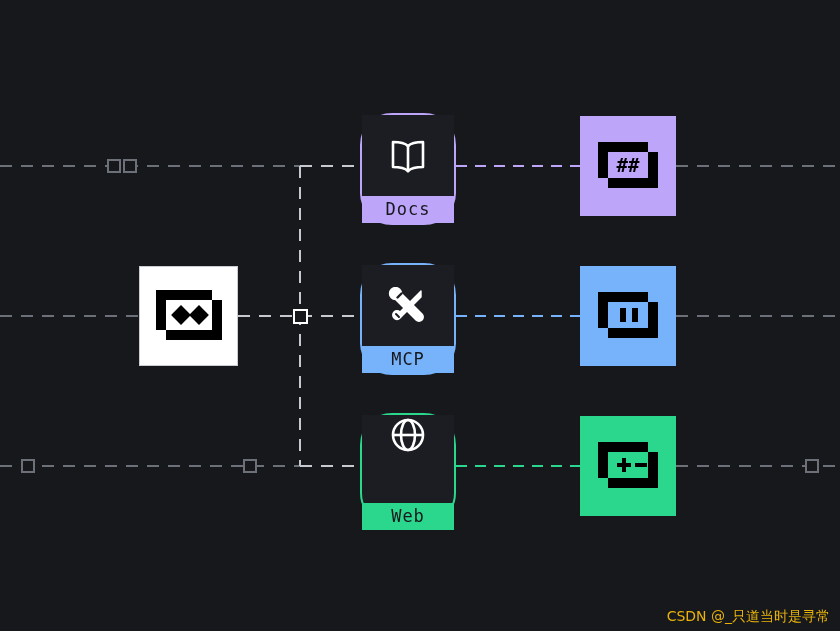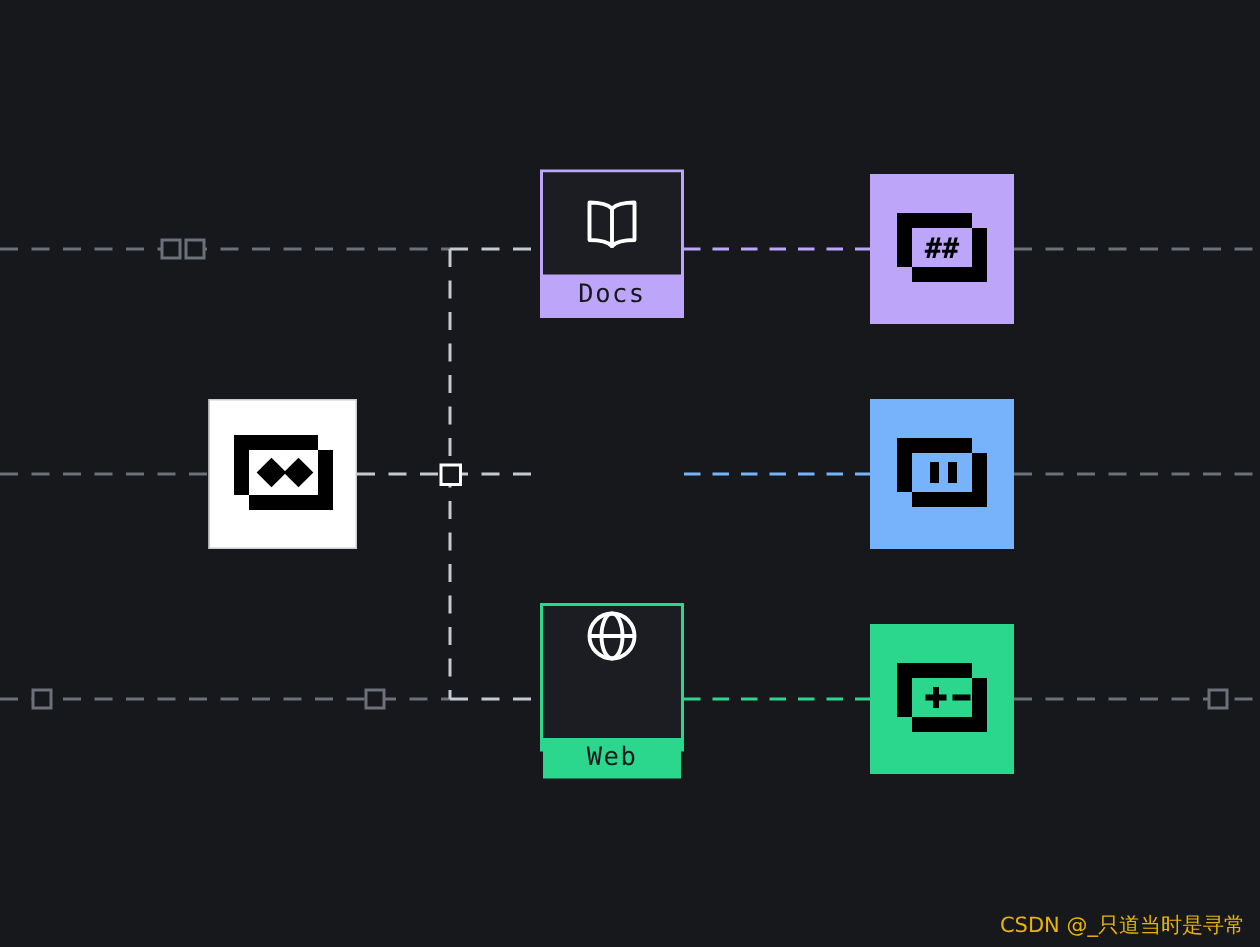--- a/index.html
+++ b/index.html
@@ -41,27 +41,28 @@
     display: flex;
     align-items: center;
     justify-content: center;
   }
 
   
   .svc-card {
     position: absolute;
     left: 360px;
     width: 96px;
-    height: 99px;
+    height: 112px;
     box-sizing: border-box;
     border-width: 2px;
     border-style: solid;
     display: flex;
     flex-direction: column;
     background: #1b1d22;
+    border-radius: 32px;
   }
   .svc-icon-area {
     flex: 1 1 auto;
     display: flex;
     align-items: center;
     justify-content: center;
     background: #1b1d22;
   }
   .svc-label {
     height: 27px;
@@ -160,22 +161,37 @@
         <g fill="none" stroke="#ffffff" stroke-width="2.6" stroke-linejoin="round" stroke-linecap="round">
           <path d="M20 8 C 17 5 11 4 5 4 L 5 29 C 11 29 17 30 20 33"></path>
           <path d="M20 8 C 23 5 29 4 35 4 L 35 29 C 29 29 23 30 20 33"></path>
           <path d="M20 8 L 20 33"></path>
         </g>
       </svg>
     </div>
     <div class="svc-label" style="background:#bda5fa;">Docs</div>
   </div>
 
-
-  <div class="svc-card" style="top:402px; border-color:#2bd68d;gap:48px;">
+  <div class="svc-card" style="top:263px; border-color:#77b3fb;">
+    <div class="svc-icon-area">
+      <svg width="40" height="38" viewBox="0 0 40 38">
+        <g stroke="#ffffff" stroke-width="3" fill="none" stroke-linecap="round" stroke-linejoin="round">
+
+          <path d="M13.5 6.5 A 6 6 0 1 0 7.5 12.5 L 28 33 A 4.2 4.2 0 0 0 34 27 Z" fill="#ffffff" stroke="#ffffff" stroke-width="1.4"></path>
+          <path d="M13.5 6.5 L 9.5 10.5" stroke="#1b1d22" stroke-width="2.4"></path>
+
+          <path d="M33 4 L 27 10 L 12 25 A 3.8 3.8 0 0 0 6 31 A 3.8 3.8 0 0 0 12 31 L 27 16 L 33 10 Z" fill="#ffffff" stroke="#ffffff" stroke-width="1.4"></path>
+          <path d="M8 27 L 11 30" stroke="#1b1d22" stroke-width="2"></path>
+        </g>
+      </svg>
+    </div>
+    <div class="svc-label" style="background:#77b3fb;">MCP</div>
+  </div>
+
+  <div class="svc-card" style="top:413px; border-color:#2bd68d;gap:48px;">
     <div class="svc-icon-area">
       <svg width="40" height="40" viewBox="0 0 40 40">
         <g fill="none" stroke="#ffffff" stroke-width="2.6">
           <circle cx="20" cy="20" r="15"></circle>
           <ellipse cx="20" cy="20" rx="7" ry="15"></ellipse>
           <line x1="5" y1="20" x2="35" y2="20"></line>
         </g>
       </svg>
     </div>
     <div class="svc-label" style="background:#2bd68d;">Web</div>

